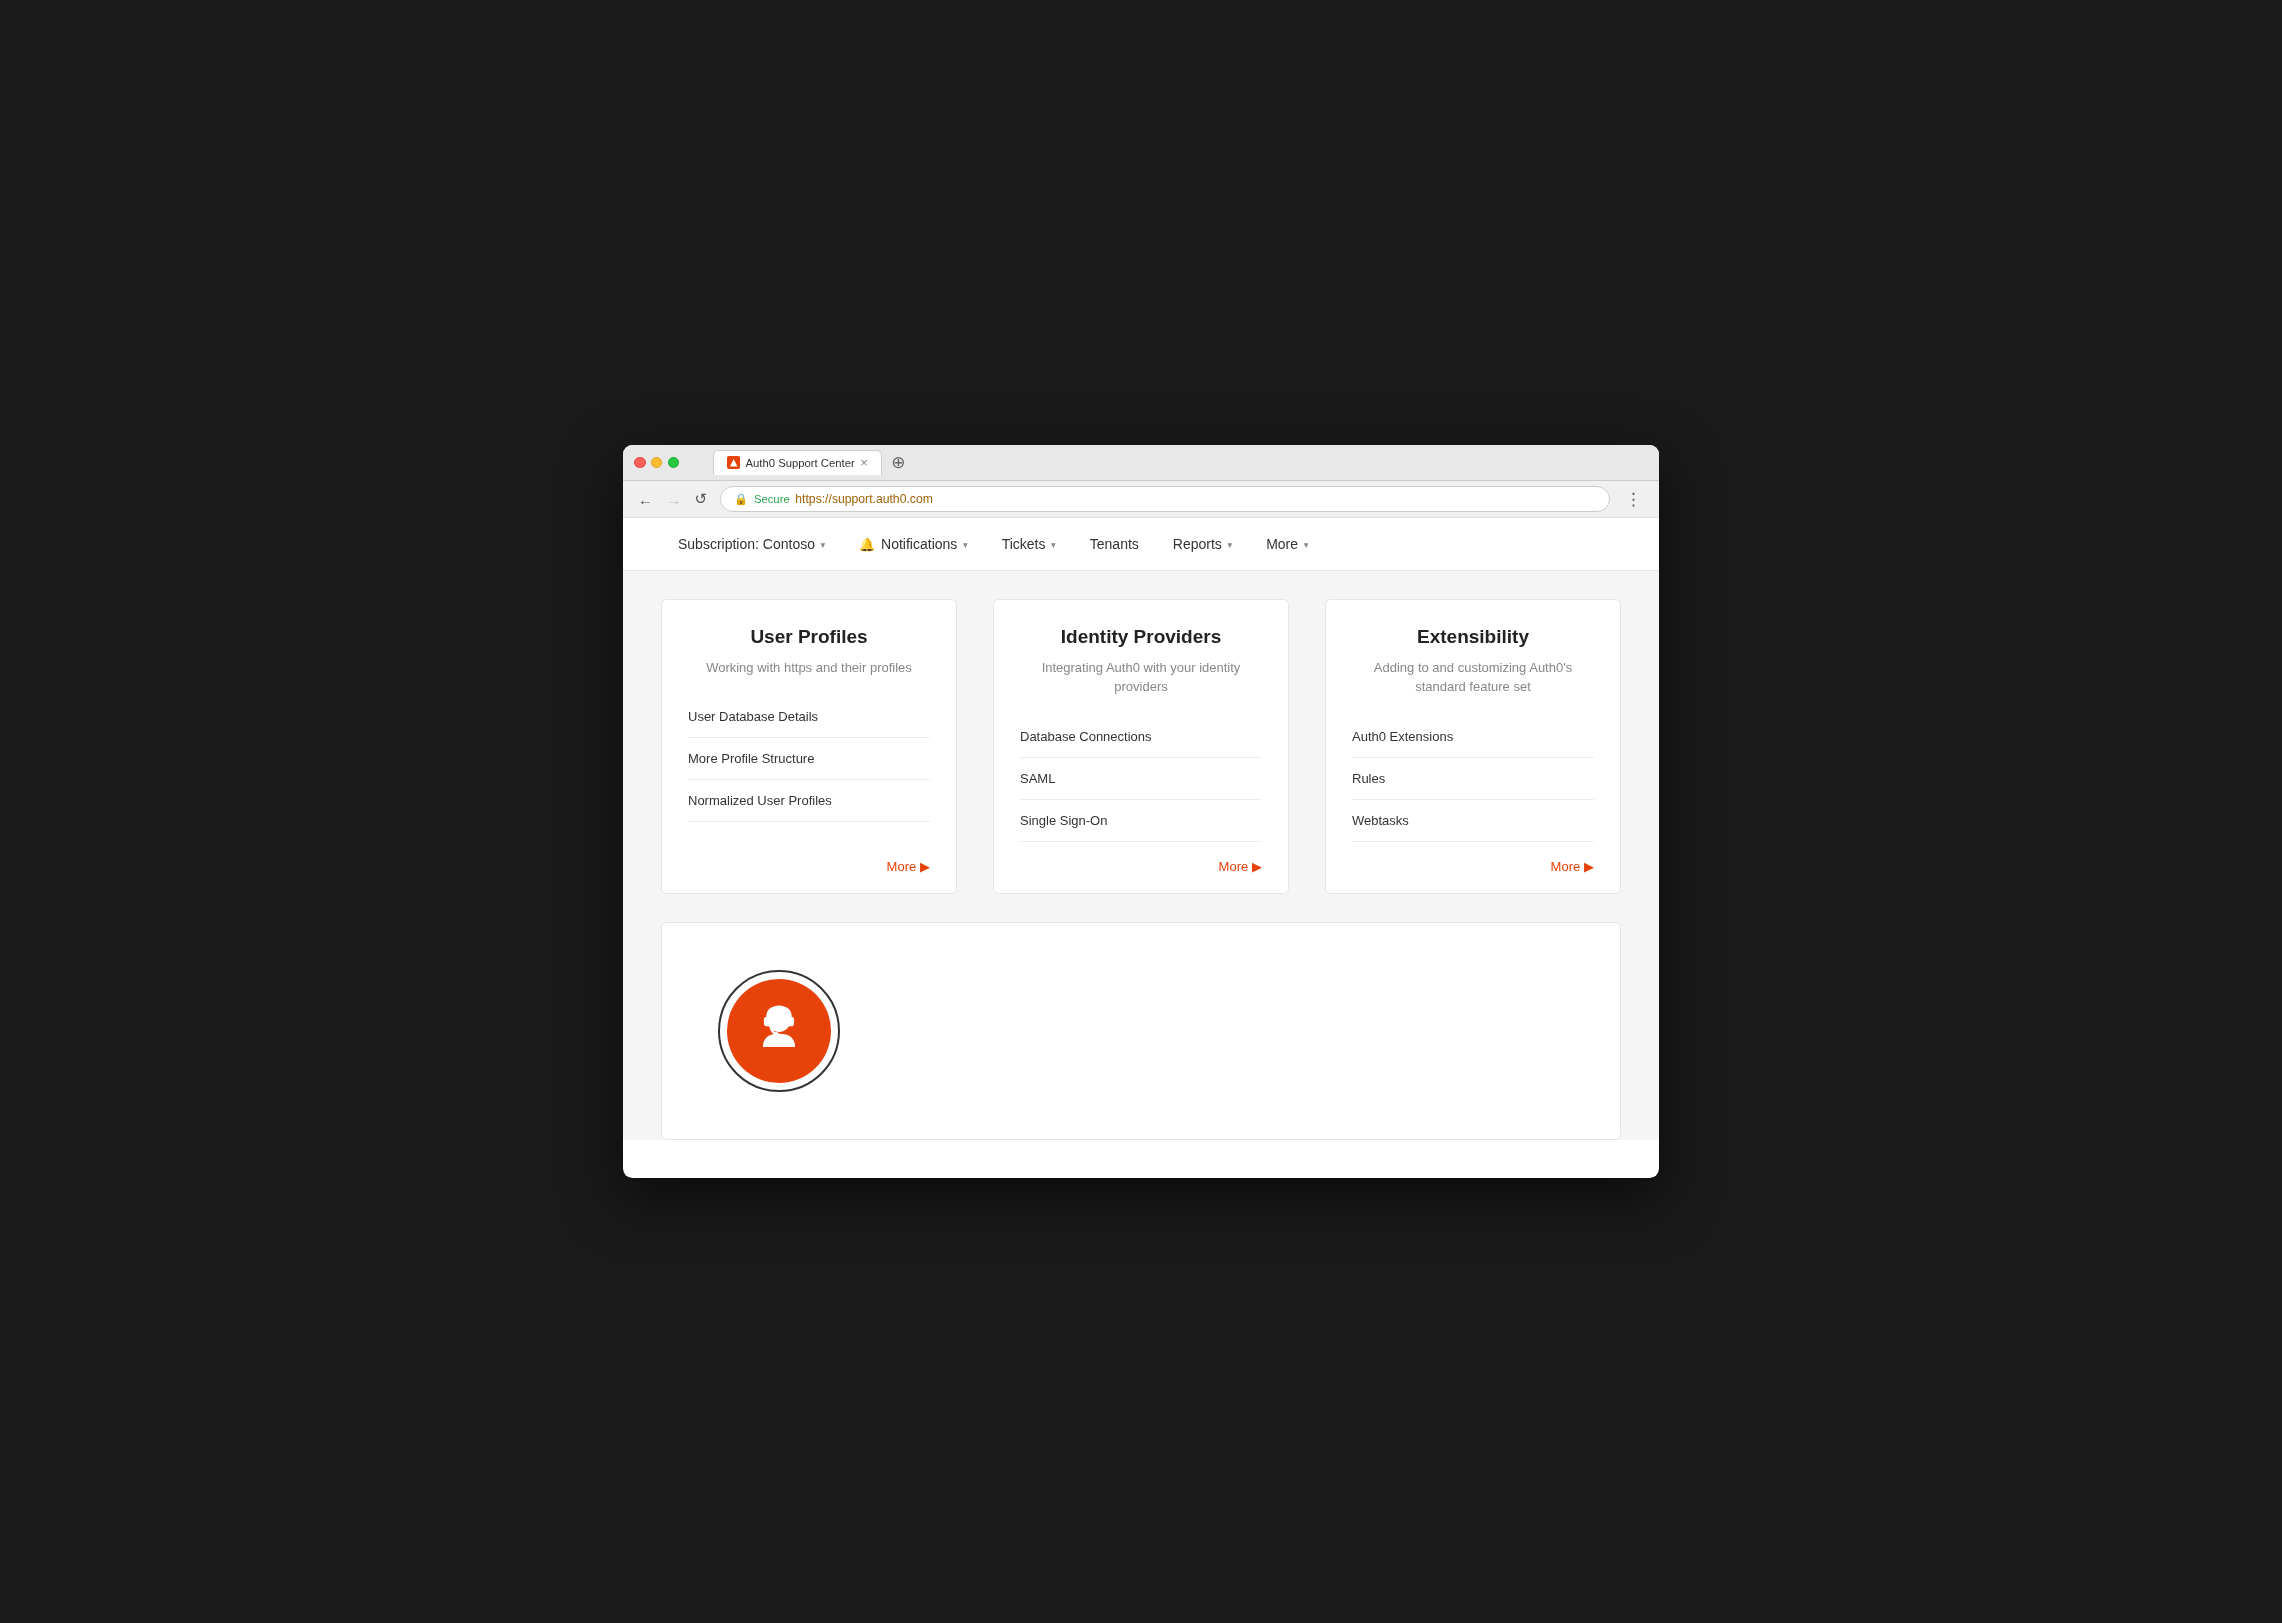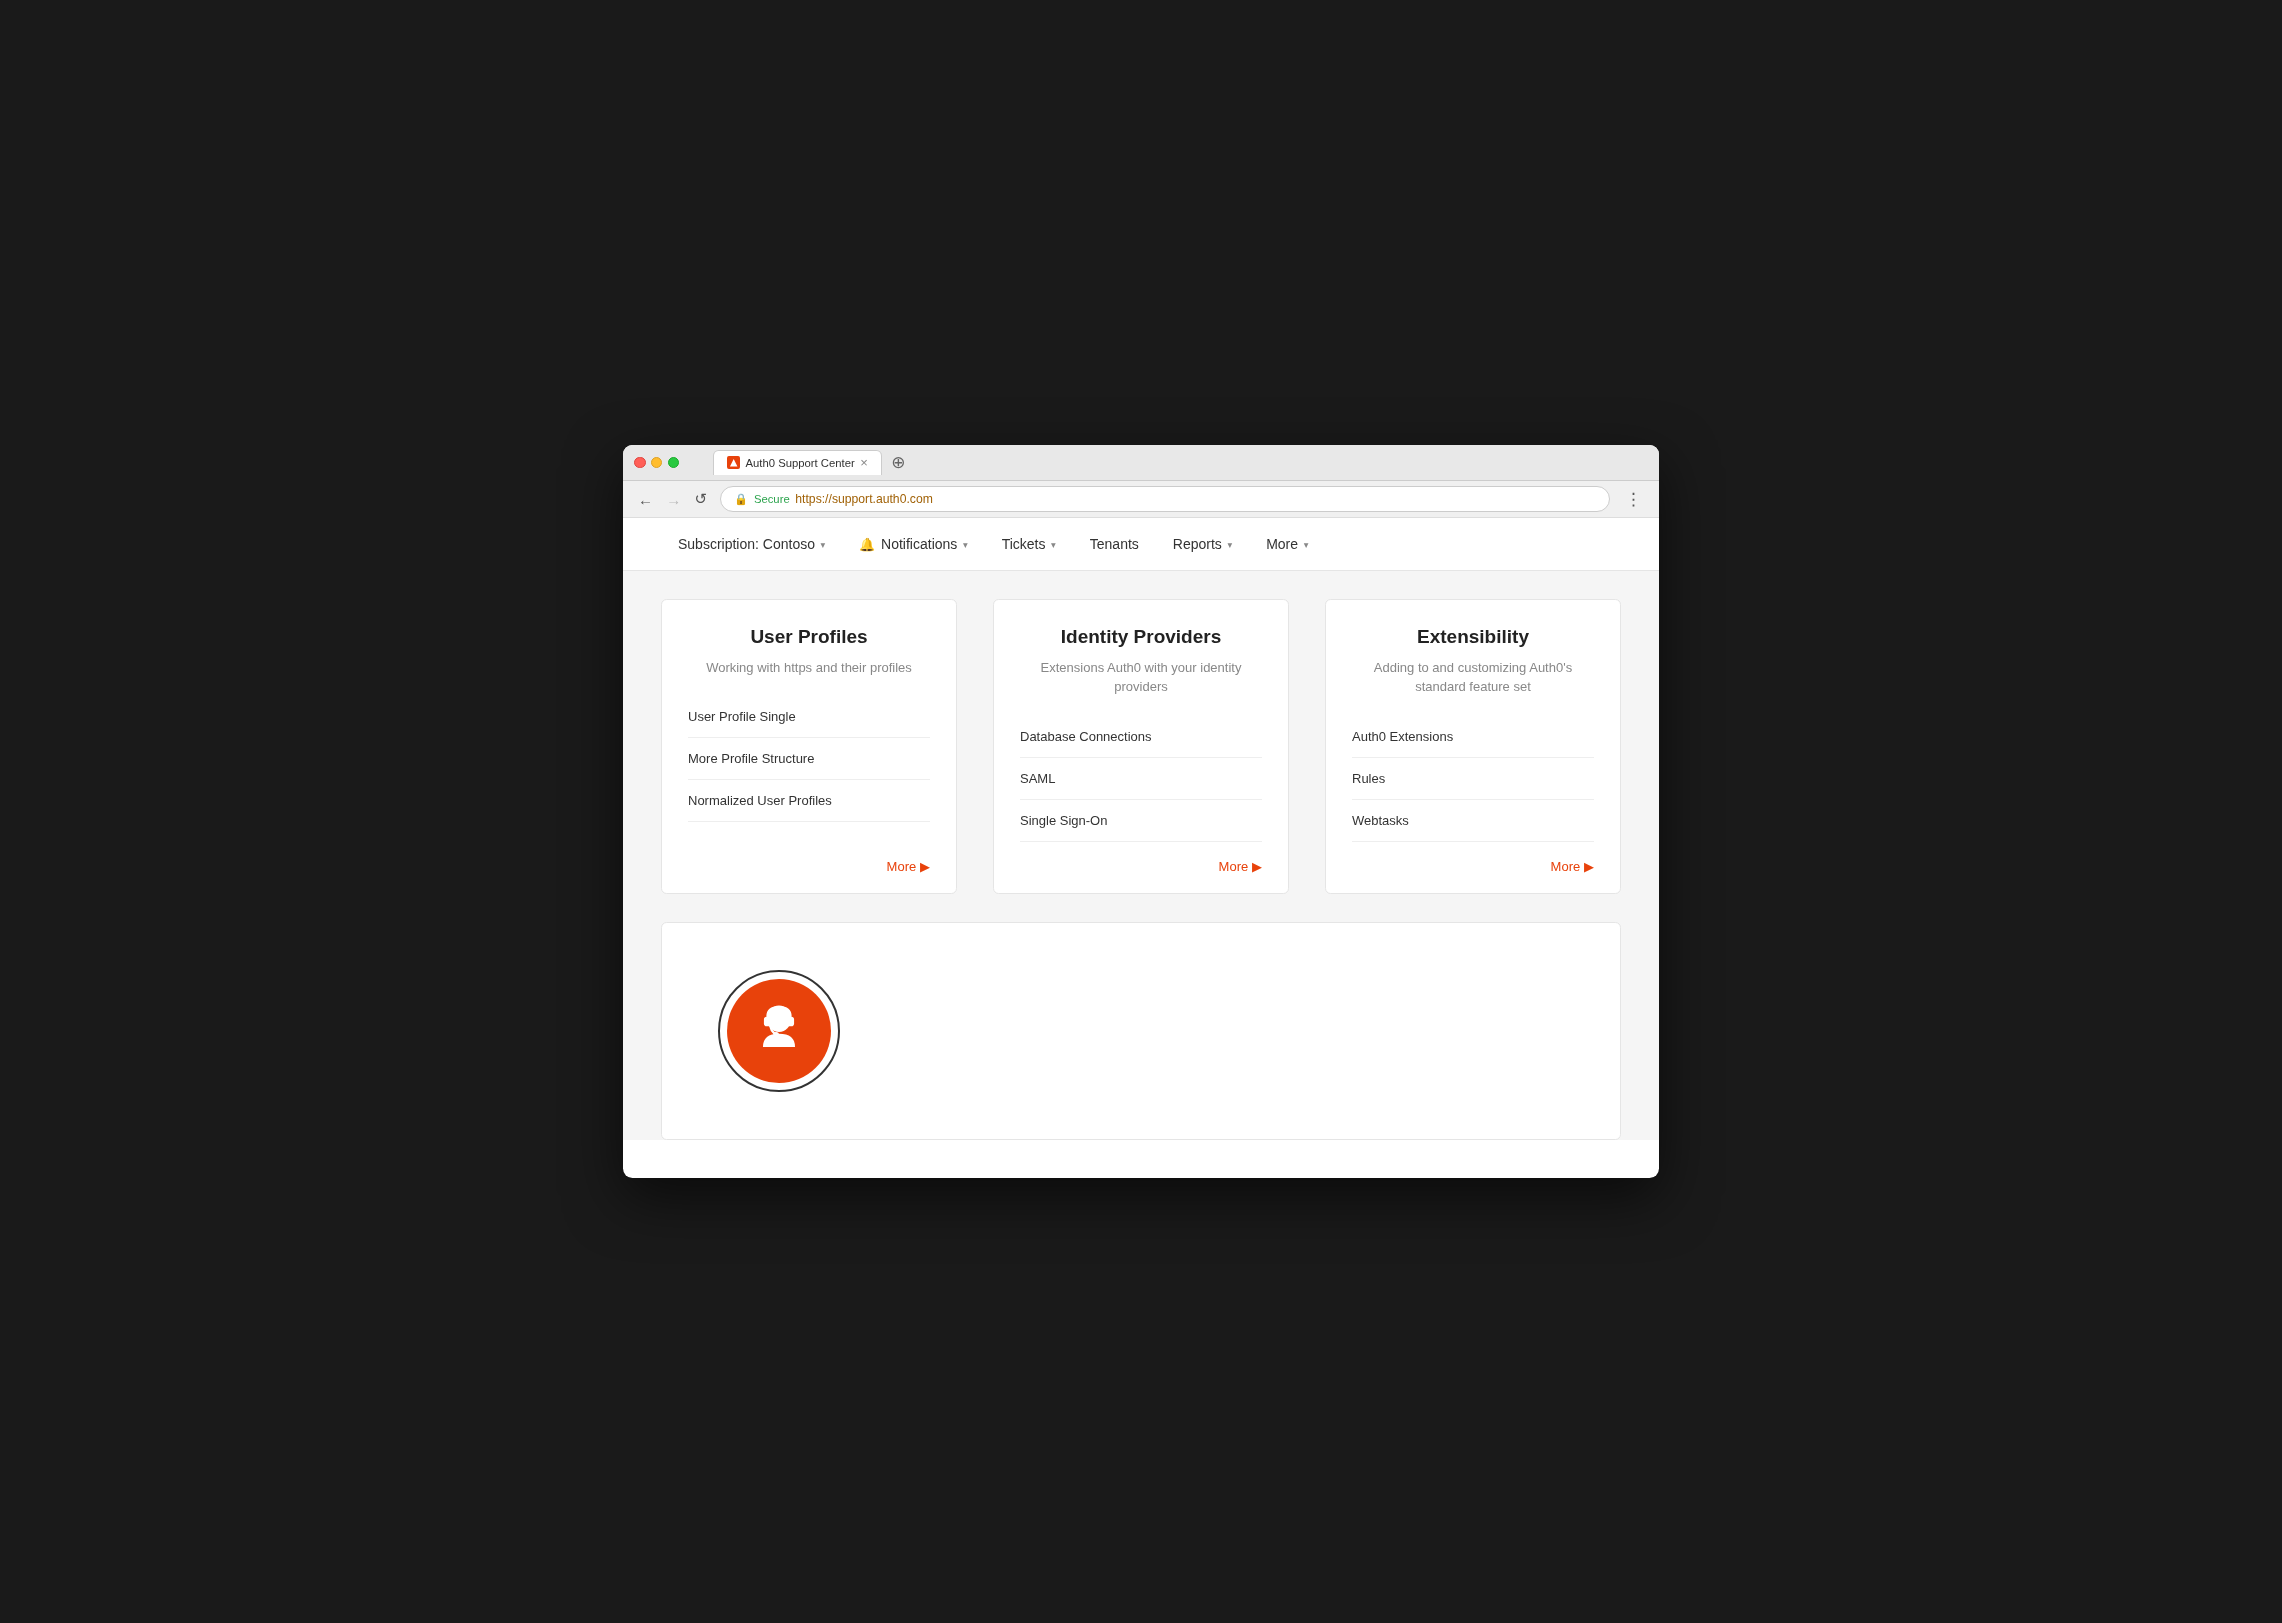--- a/index.html
+++ b/index.html
@@ -411,32 +411,32 @@
         <span>More</span>
         <span class="nav-chevron">▾</span>
       </div>
     </div>
 
     <div class="cards-section" id="cards-container">
     <div class="card">
           <div class="card-title">User Profiles</div>
           <div class="card-desc">Working with https and their profiles</div>
           <div class="card-links">
-            <a class="card-link" href="#">User Profile Single</a>
+            <a class="card-link" href="#">User Database Details</a>
             <a class="card-link" href="#">More Profile Structure</a>
             <a class="card-link" href="#">Normalized User Profiles</a>
           </div>
           <div class="card-more">
             <span>More</span> 
             <span>▶</span>
           </div>
         </div>
         <div class="card">
           <div class="card-title">Identity Providers</div>
-          <div class="card-desc">Extensions Auth0 with your identity providers</div>
+          <div class="card-desc">Integrating Auth0 with your identity providers</div>
           <div class="card-links">
             <a class="card-link" href="#">Database Connections</a>
             <a class="card-link" href="#">SAML</a>
             <a class="card-link" href="#">Single Sign-On</a>
           </div>
           <div class="card-more">
             <span>More</span> 
             <span>▶</span>
           </div>
         </div>

